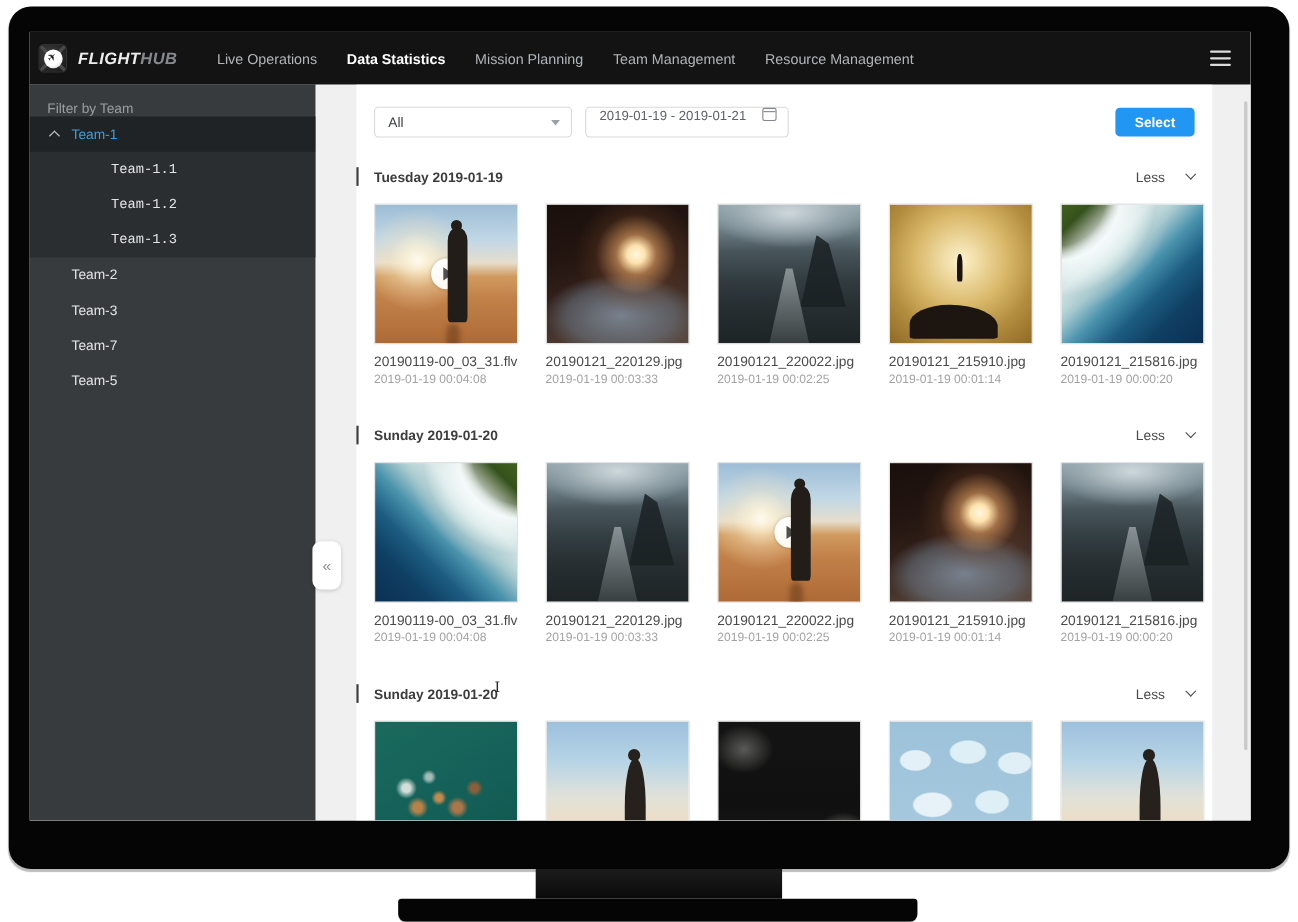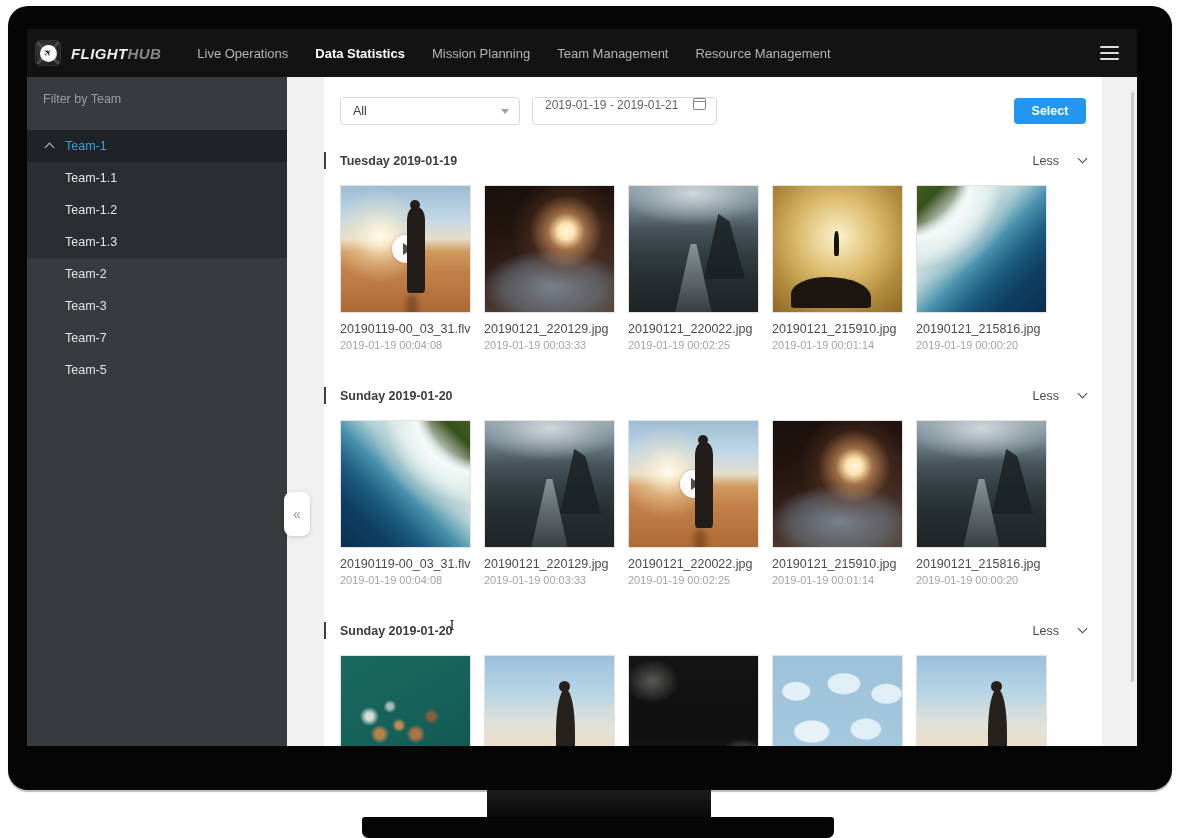--- a/index.html
+++ b/index.html
@@ -29,26 +29,26 @@
   .nav-item { font-size:13px; color:#b2b6b8; cursor:pointer; white-space:nowrap; }
   .nav-item.active { color:#ffffff; font-weight:700; }
   .hamburger { margin-left:auto; margin-right:8px; width:19px; display:flex; flex-direction:column; gap:3.5px; cursor:pointer; }
   .hamburger i { display:block; height:2.5px; background:#dcdcdc; border-radius:1px; }
 
   
   .body { flex:1; display:flex; min-height:0; }
 
   
   .sidebar { width:260px; flex:none; background:#383b3e; color:#e4e6e8; }
-  .sb-title { padding:15px 16px 24px; font-size:12.5px; color:#9a9ea2; }
+  .sb-title { padding:15px 16px 0; font-size:12.5px; color:#9a9ea2; }
   .srow { height:32px; display:flex; align-items:center; font-size:12.5px; cursor:pointer; color:#e2e4e6; }
   .team-group { background:#2b2e31; }
   .srow.team-head { background:#202326; color:#3aa0e0; font-weight:500; }
   .chev-up { width:7px; height:7px; border-top:1.5px solid #c2c5c8; border-right:1.5px solid #c2c5c8; transform:rotate(-45deg); margin:2px 12px 0 19px; flex:none; }
-  .srow.child { padding-left:38px; }
+  .srow.child { padding-left:74px;font-family:Liberation Mono, monospace; }
   .srow.top { padding-left:38px; }
 
   
   .content-outer { flex:1; background:#f0f0f0; position:relative; min-width:0; }
   .collapse-btn { position:absolute; left:-3px; top:415px; width:26px; height:44px; background:#fff; border-radius:8px; box-shadow:0 1px 4px rgba(0,0,0,.18); display:flex; align-items:center; justify-content:center; color:#8d9094; font-size:14px; cursor:pointer; z-index:5; }
   .scroll-line { position:absolute; right:3px; top:15px; width:3px; height:590px; background:#c9c9c9; border-radius:2px; }
   .content-white { margin:0 35px 0 37px; background:#fff; height:100%; overflow:hidden; }
 
   .tabs { height:42px; display:flex; align-items:flex-end; gap:23px; padding:0 16px; border-bottom:1px solid #e8e8e8; }
   .tab { position:relative; font-size:12.5px; color:#9a9a9a; padding:0 2px; height:42px; display:flex; align-items:center; cursor:pointer; }
@@ -65,21 +65,21 @@
 
   .sections { margin:27px 16px 0; }
   .section { margin-bottom:36px; }
   .sec-header { height:17px; display:flex; align-items:center; position:relative; margin-bottom:16px; }
   .sec-bar { position:absolute; left:-17px; top:0; width:3px; height:17px; background:#3d3d3d; }
   .sec-title { font-size:12.5px; font-weight:600; color:#3c3c3c; }
   .text-cursor { font-family:"DejaVu Serif", serif; font-size:13px; color:#2a2a2a; margin-left:-3px; position:relative; top:-5px; font-weight:400; }
   .sec-toggle { margin-left:auto; display:flex; align-items:center; gap:20px; font-size:12.5px; color:#4a4a4a; cursor:pointer; }
   .chev-down { width:7px; height:7px; border-right:1.7px solid #4a4a4a; border-bottom:1.7px solid #4a4a4a; transform:rotate(45deg); margin-top:-4px; }
 
-  .grid { display:flex; gap:13px; }
+  .grid { display:flex; gap:25px; }
   .card { width:131px; flex:none; }
   .thumb { width:131px; height:128px; border:1px solid #e2e2e2; position:relative; overflow:hidden; cursor:pointer; }
   .fname { margin-top:9px; font-size:12.5px; color:#4a4a4a; white-space:nowrap; overflow:hidden; }
   .ftime { margin-top:3px; font-size:11px; color:#a3a3a3; white-space:nowrap; }
   .play { position:absolute; left:50%; top:50%; transform:translate(-50%,-50%); width:28px; height:28px; border-radius:50%; background:rgba(255,255,255,.93); display:flex; align-items:center; justify-content:center; box-shadow:0 0 3px rgba(0,0,0,.25); }
   .play i { display:block; width:0; height:0; border-top:6px solid transparent; border-bottom:6px solid transparent; border-left:9px solid #4f4f4f; margin-left:3px; }
 
   
   .img-desert { background:
     radial-gradient(circle at 30% 40%, rgba(255,252,240,.95) 0%, rgba(255,244,214,.75) 9%, rgba(250,230,190,.35) 22%, rgba(250,230,190,0) 40%),

